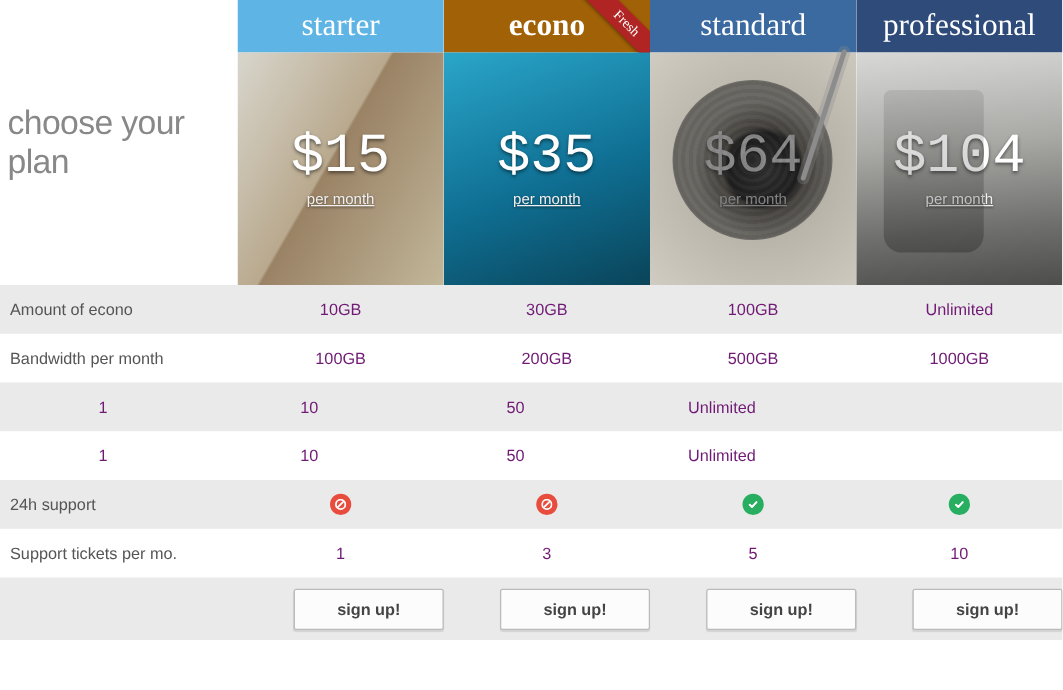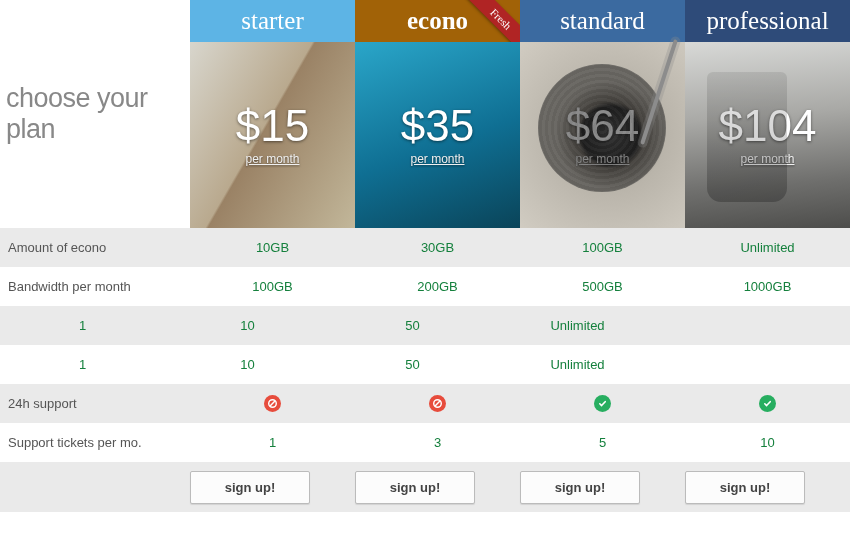--- a/index.html
+++ b/index.html
@@ -18,39 +18,39 @@
   }
   .plan-title.starter      { background:#5db4e5; }
   .plan-title.econo        { background:#a16207;font-weight:bold; }
   .plan-title.standard     { background:#3b6aa0; }
   .plan-title.professional { background:#2e4b79; }
   .plan-image { flex:1; position:relative; display:flex; flex-direction:column; align-items:center; justify-content:center; }
   .plan-image.starter      { background:linear-gradient(120deg,#d8d6cd 0%,#b9a98e 45%,#9a8265 46%,#c2b79a 100%); }
   .plan-image.econo        { background:linear-gradient(160deg,#2aa6c9 0%,#0f6f93 55%,#0a4459 100%); }
   .plan-image.standard     { background:radial-gradient(circle at 55% 50%,#444 0%,#1c1c1c 22%,#6d675e 26%,#b9b4aa 42%,#d1ccc2 100%); }
   .plan-image.professional { background:linear-gradient(175deg,#d8d9d7 0%,#a9a9a6 40%,#6f6f6d 75%,#4d4d4b 100%); }
-  .price { color:#fff; font-size:44px; font-weight:300; text-shadow:0 1px 3px rgba(0,0,0,.5); line-height:1; font-family:Liberation Sans, sans-serif; }
+  .price { color:#fff; font-size:44px; font-weight:300; text-shadow:0 1px 3px rgba(0,0,0,.5); line-height:1; font-family:Liberation Mono, monospace; }
   .period { color:#f0f0f0; font-size:12px; text-shadow:0 1px 2px rgba(0,0,0,.5); margin-top:4px;text-decoration:underline; }
   .ribbon {
     position:absolute; top:10px; right:-26px; width:90px; text-align:center;
     font-size:11px; color:#fff; background:#b02424; padding:3px 0;
     transform:rotate(45deg); box-shadow:0 1px 3px rgba(0,0,0,.4);
     font-family:"Segoe Script",cursive;
   }
   .row { display:flex; height:39px; align-items:stretch; }
   .row.alt { background:#eaeaea; }
   .row-label { width:190px; display:flex; align-items:center; padding-left:8px; font-size:13px; color:#555; }
-  .cell { width:165px; display:flex; align-items:center; justify-content:center; font-size:13px; color:#15803d; }
+  .cell { width:165px; display:flex; align-items:center; justify-content:center; font-size:13px; color:#701a75; }
   .icon-circ { width:17px; height:17px; border-radius:50%; display:flex; align-items:center; justify-content:center; }
   .icon-no  { background:#e74c3c; }
   .icon-yes { background:#27ae60; }
   .icon-no svg, .icon-yes svg { width:9px; height:9px; }
   .foot-row { display:flex; height:50px; background:#eaeaea; align-items:center; }
   .foot-spacer { width:190px; }
-  .foot-cell { width:165px; display:flex; justify-content:flex-start; }
+  .foot-cell { width:165px; display:flex; justify-content:flex-end; }
   .signup {
     width:120px; height:33px; border:1px solid #bbb; background:#fcfcfc;
     font-size:13px; font-weight:bold; color:#444; cursor:pointer;
     border-radius:2px; box-shadow:0 1px 1px rgba(0,0,0,.1);
   }
   
   .plan-image.standard::before{
     content:""; position:absolute; width:128px; height:128px; border-radius:50%;
     background:repeating-radial-gradient(circle,#1e1e1e 0 3px,#2c2c2c 3px 6px);
     top:22px; left:18px; opacity:.55;

